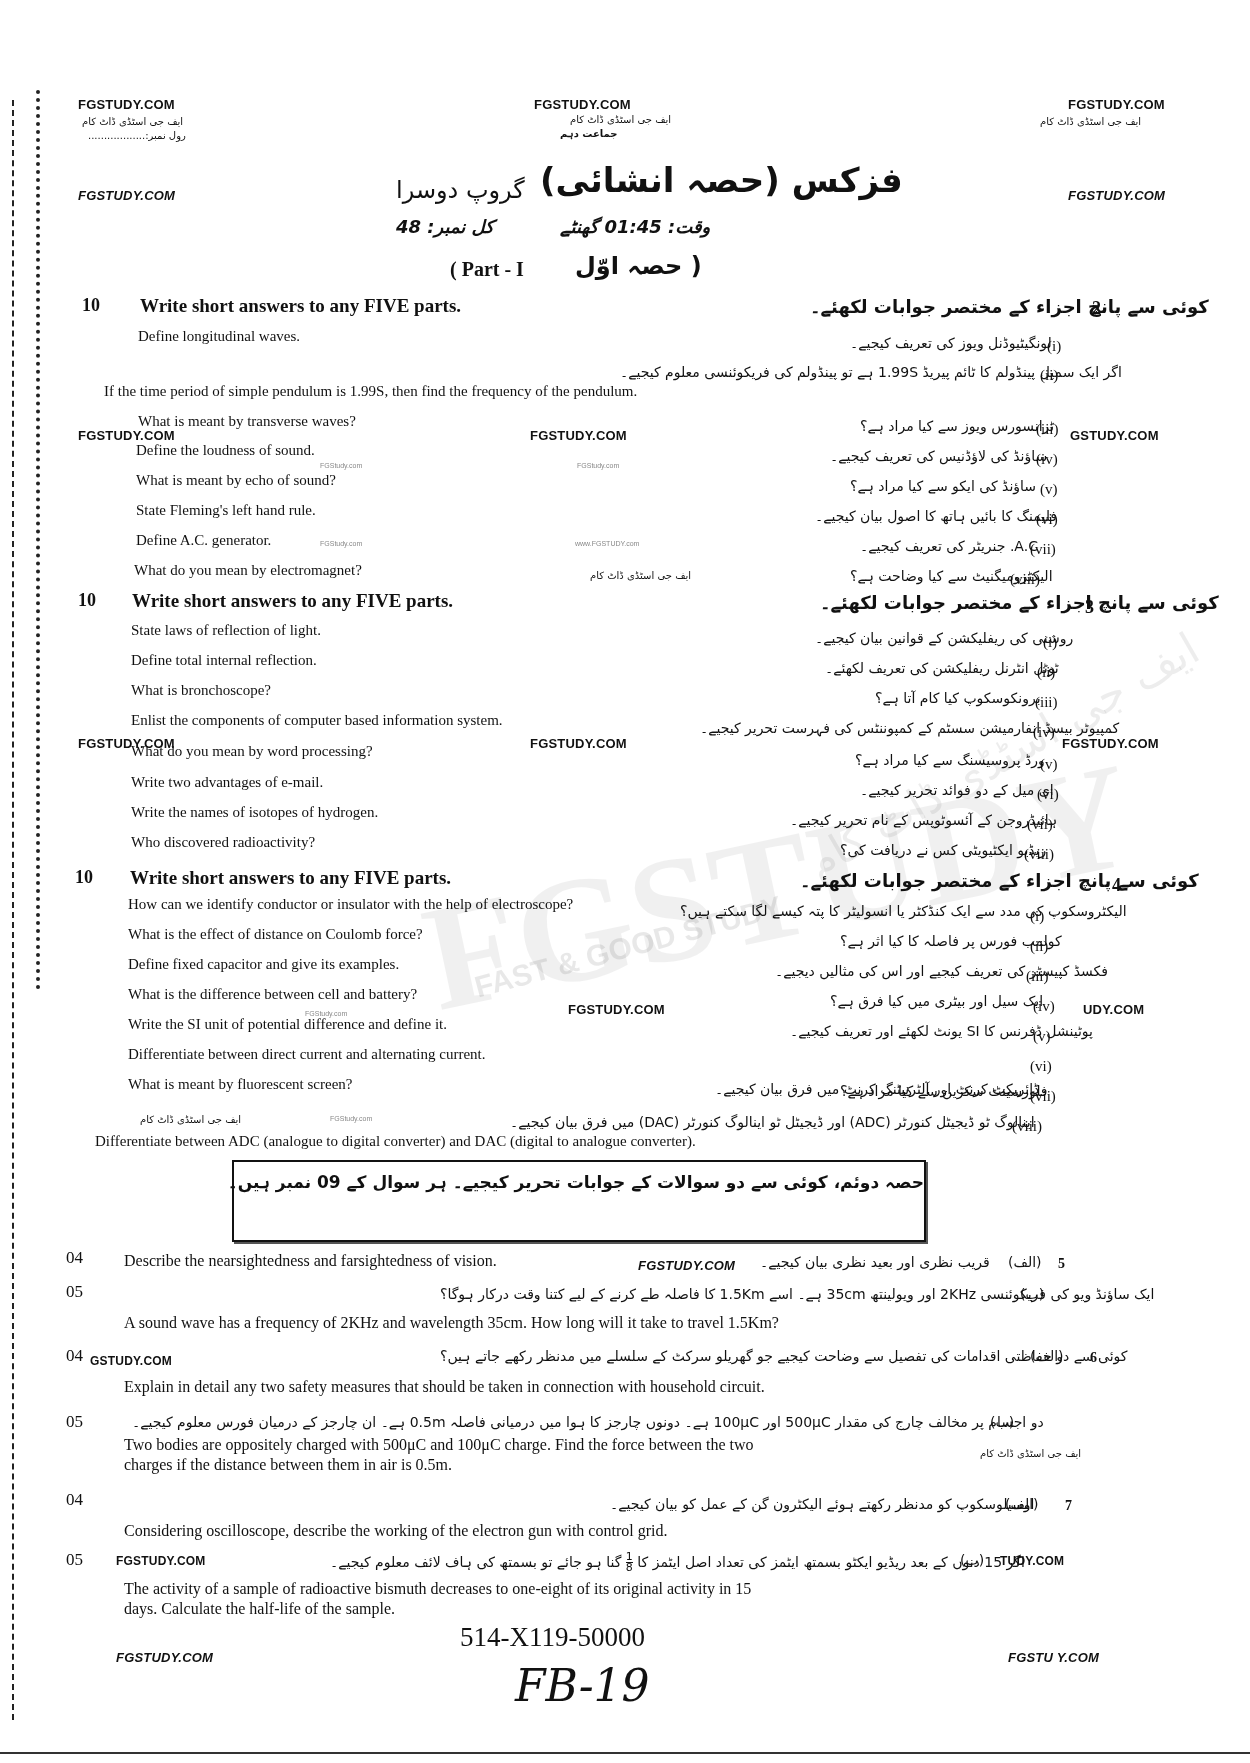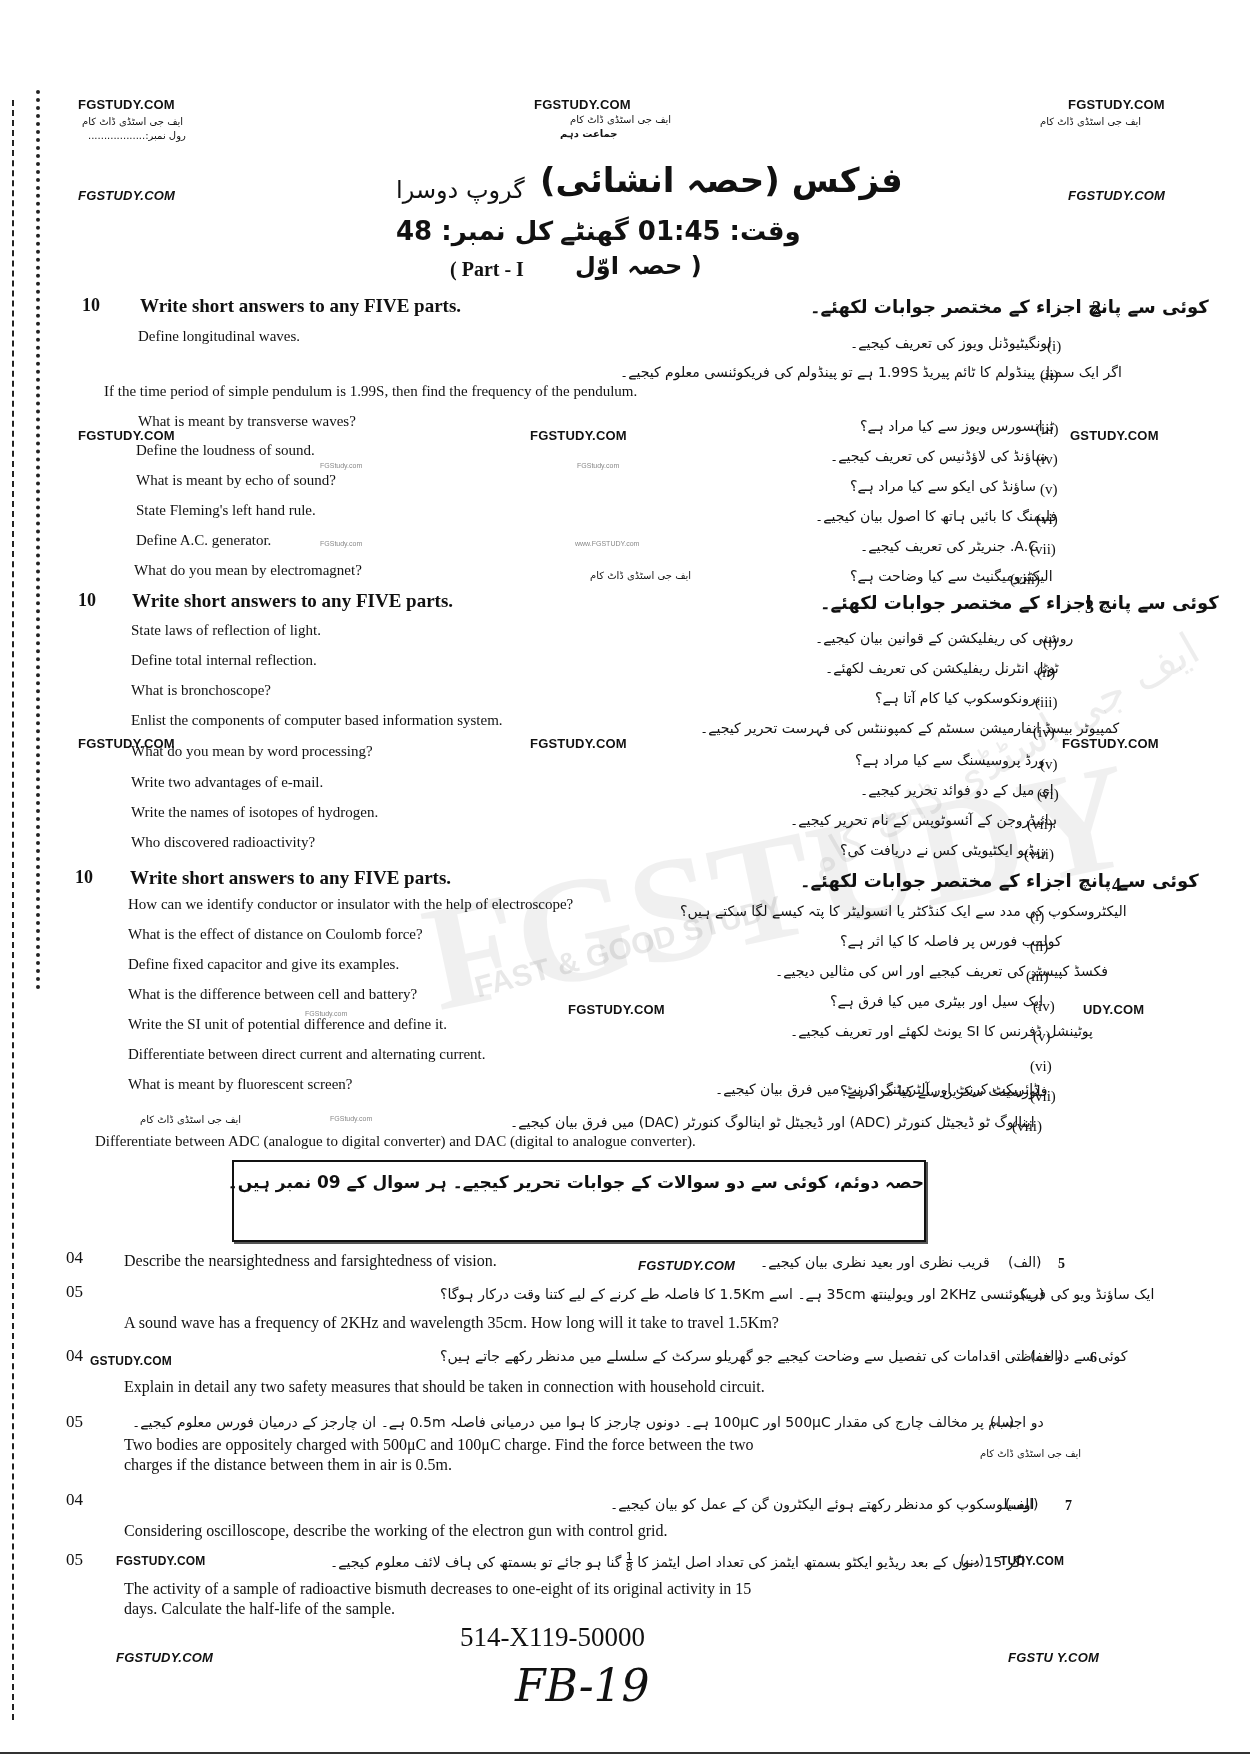--- a/index.html
+++ b/index.html
@@ -3,21 +3,21 @@
 <meta charset="utf-8">
 <style>
   html, body { margin: 0; padding: 0; background: #ffffff; }
   body { width: 1250px; height: 1763px; position: relative; overflow: hidden; color: #111; font-family: "Liberation Serif", serif; }
   .abs { position: absolute; }
   .wm { font-family: "Liberation Sans", sans-serif; font-weight: bold; font-size: 13px; color: #111; letter-spacing: 0.2px; }
   .wm-i { font-style: italic; }
   .urdu { direction: rtl; font-family: "DejaVu Sans", sans-serif; font-size: 14px; color: #111; white-space: nowrap; }
   .urdu-sm { font-size: 10px; }
   .title-ur { font-size: 34px; font-weight: bold; }
-  .meta-ur { font-size: 26px; font-weight: bold; }
+  .meta-ur { font-size: 18px; font-weight: bold; font-style: italic; }
   .qnum { font-family: "Liberation Serif", serif; font-weight: bold; font-size: 18px; }
   .qhead { font-family: "Liberation Serif", serif; font-weight: bold; font-size: 19px; }
   .qitem { font-family: "Liberation Serif", serif; font-size: 15px; white-space: nowrap; }
   .roman { font-family: "Liberation Serif", serif; font-size: 15px; }
   .ur-head { direction: rtl; font-family: "DejaVu Sans", sans-serif; font-weight: bold; font-size: 18px; white-space: nowrap; }
   .marks { font-family: "Liberation Serif", serif; font-size: 17px; }
   .long { font-family: "Liberation Serif", serif; font-size: 16px; white-space: nowrap; }
   .margin-line { left: 12px; top: 100px; width: 2px; height: 1620px; border-left: 2px dashed #222; }
   .margin-line2 { left: 36px; top: 90px; width: 4px; height: 900px; border-left: 4px dotted #222; }
   .box { left: 232px; top: 1160px; width: 690px; height: 78px; border: 2px solid #111; box-shadow: 2px 2px 0 #555; }

